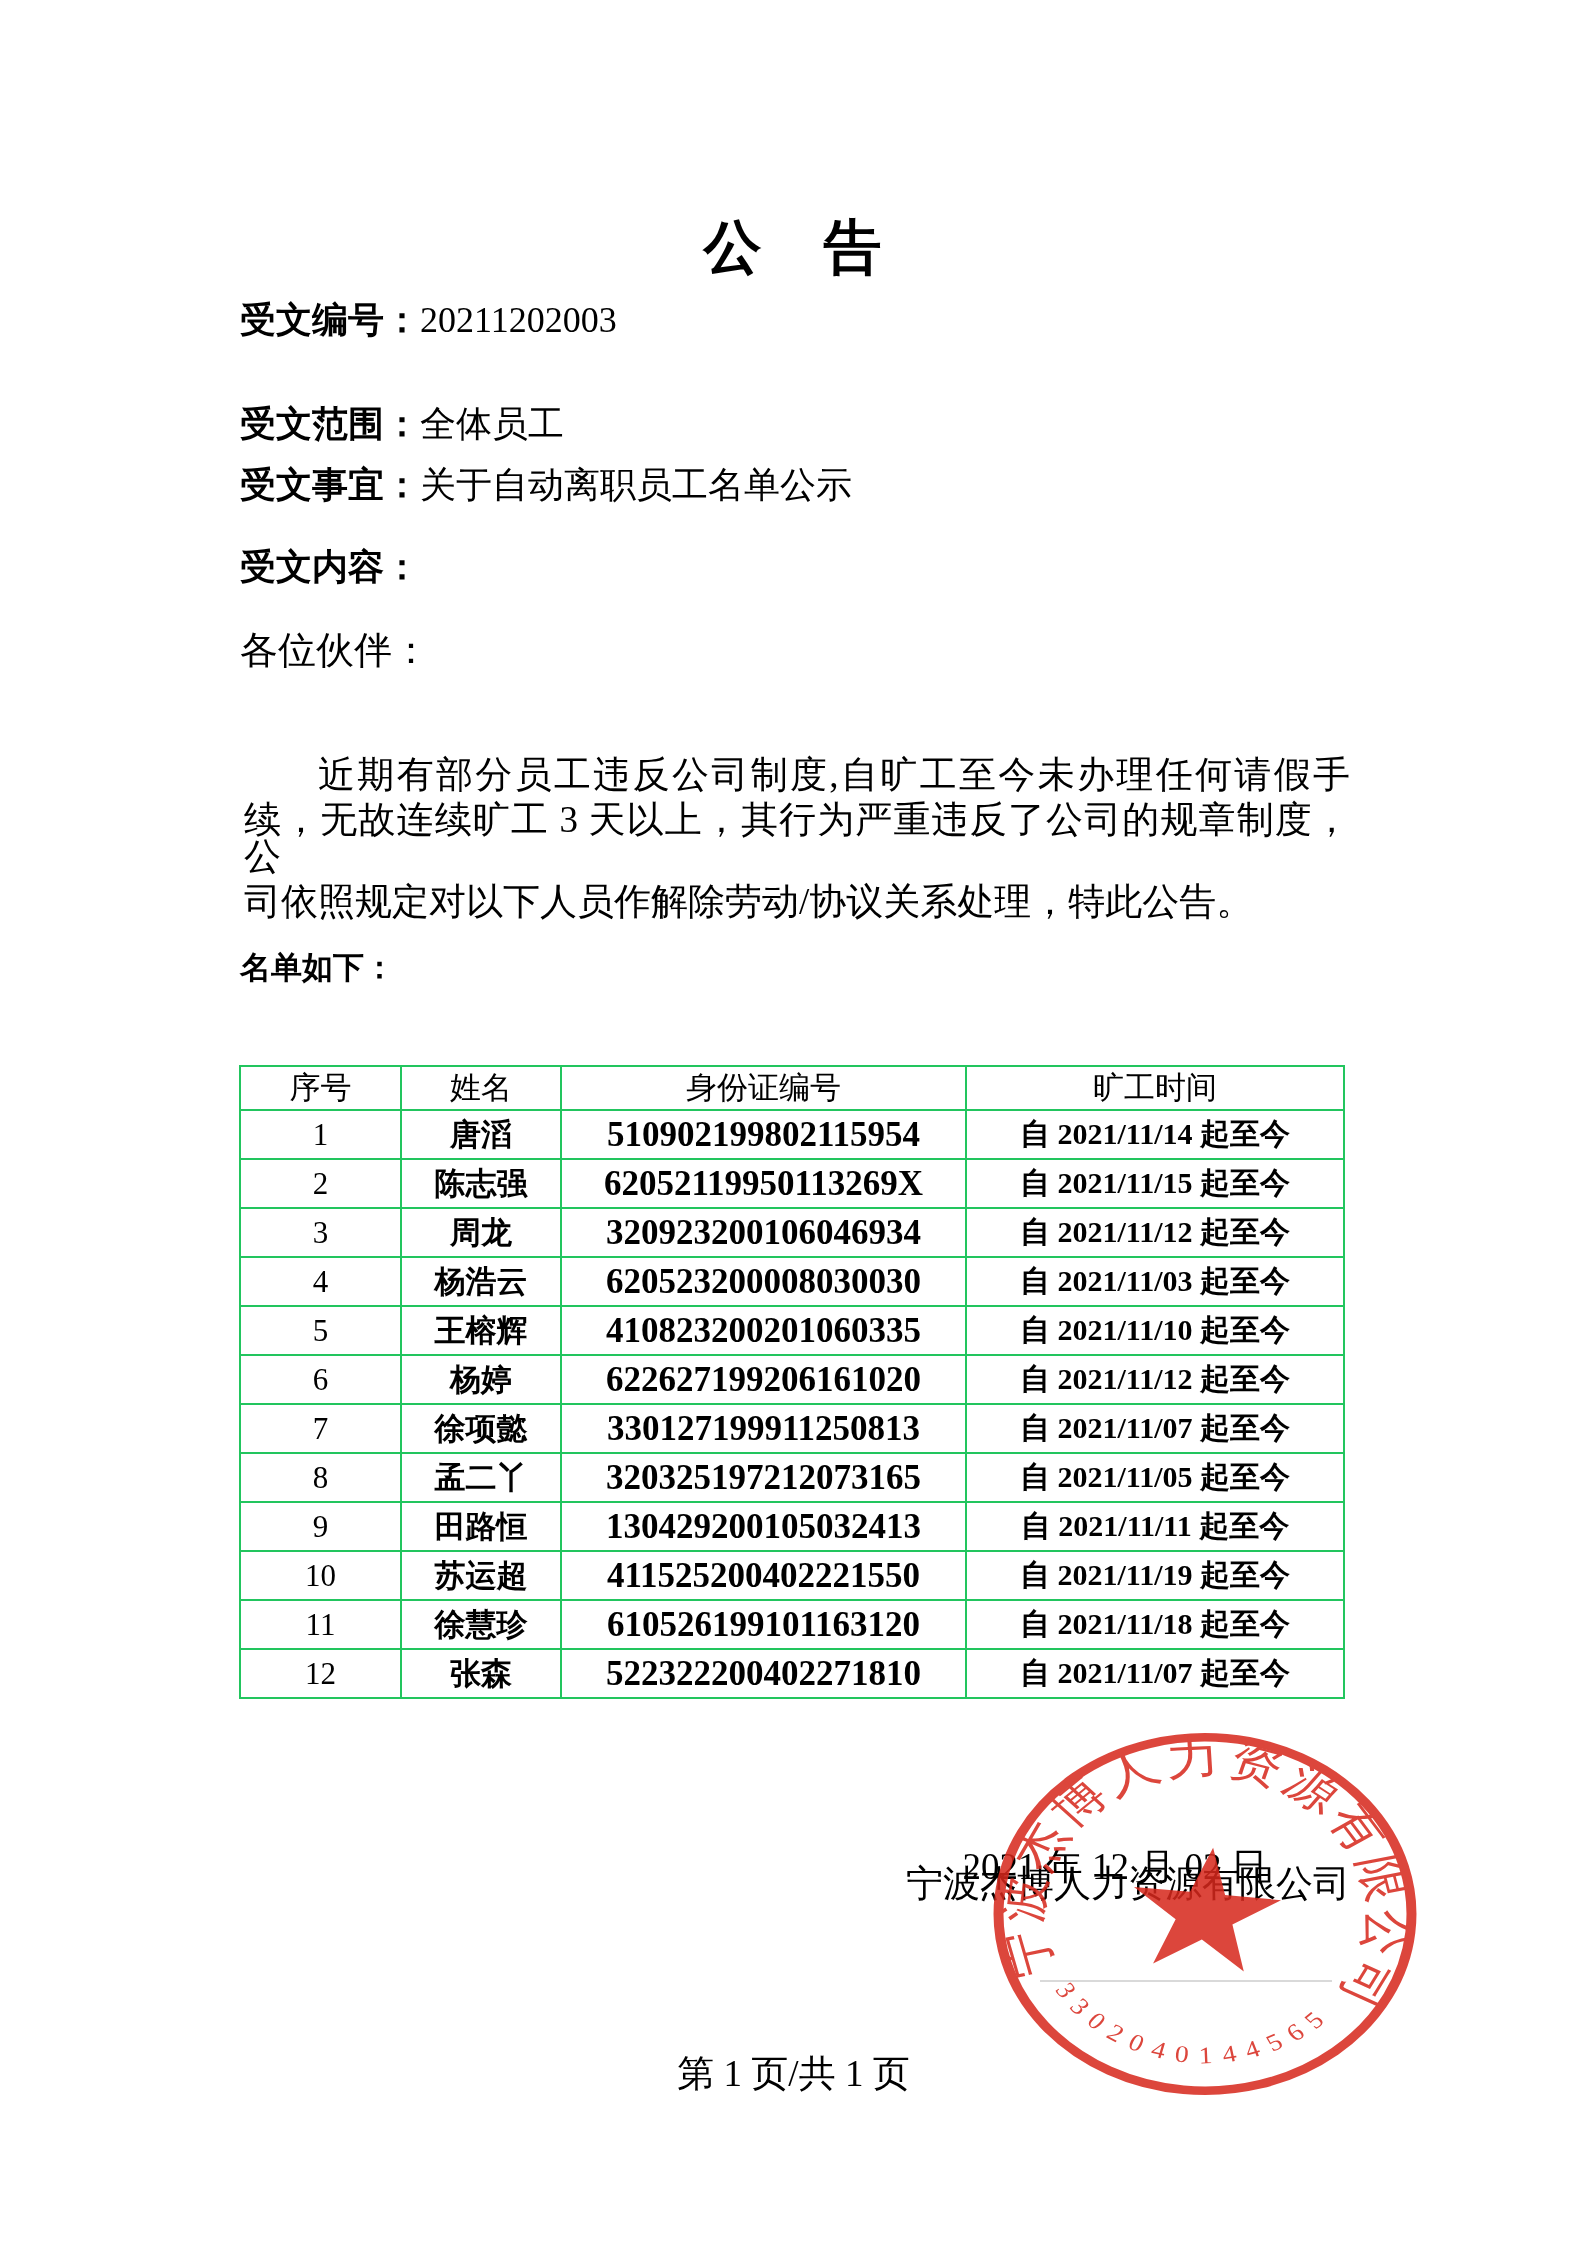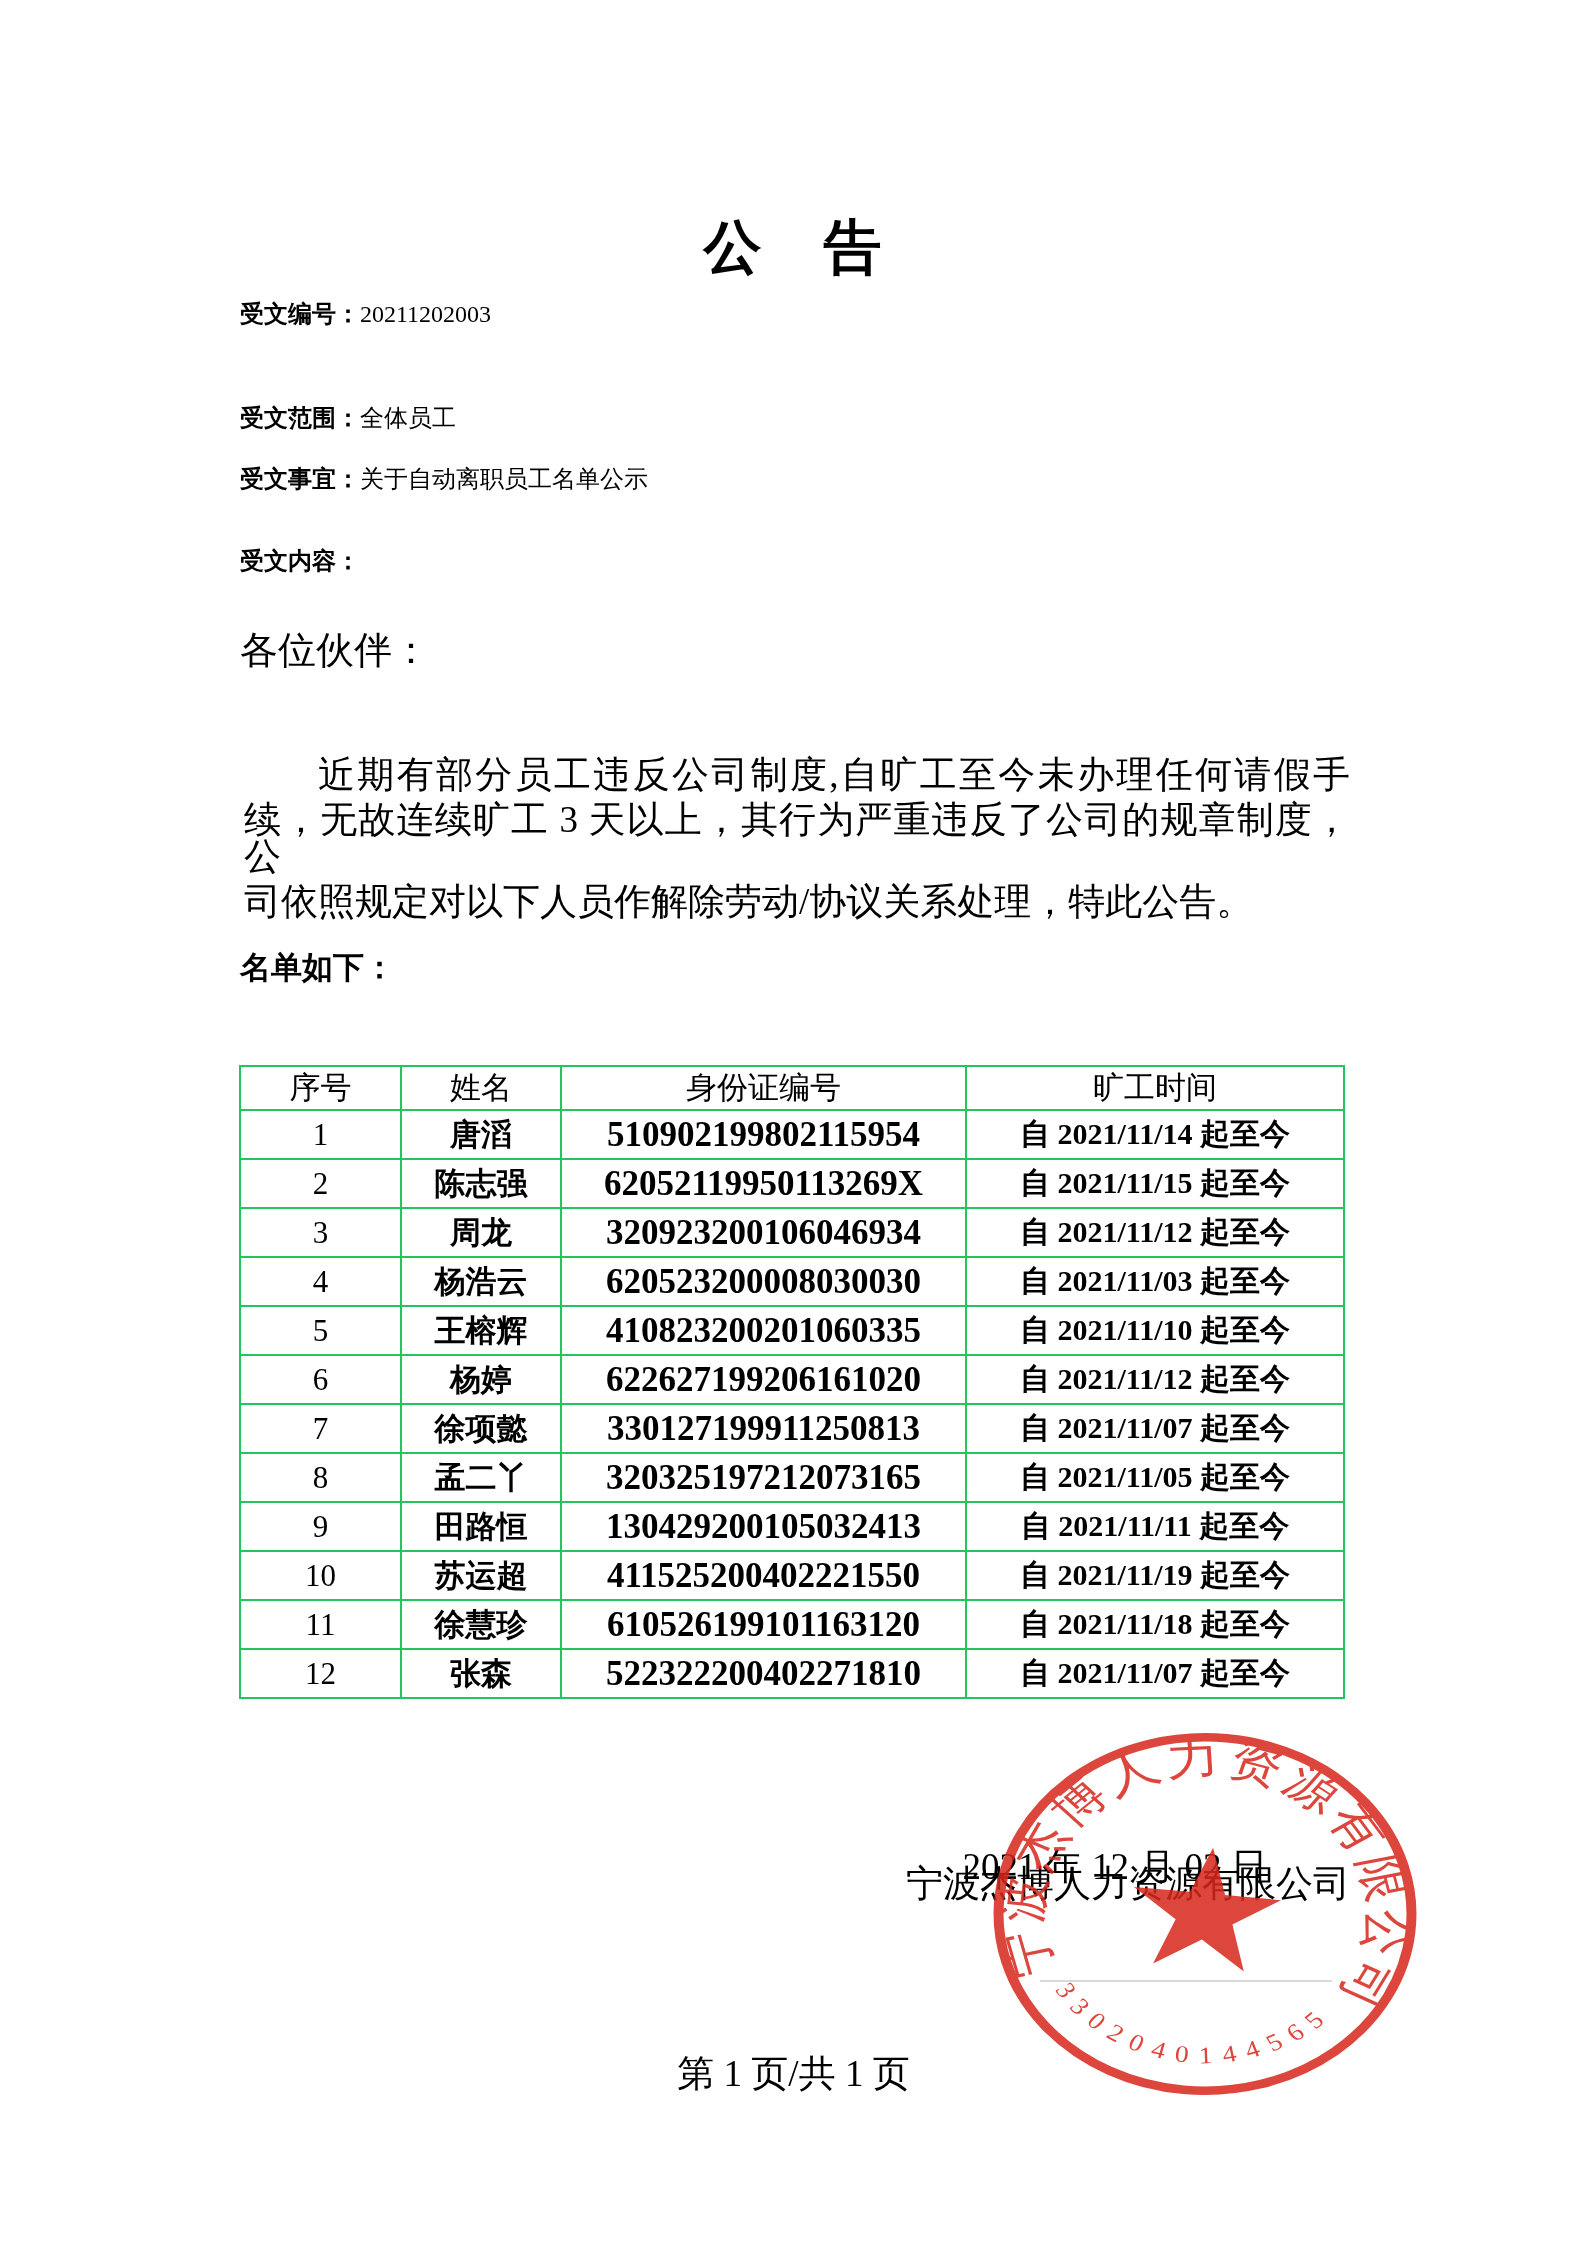--- a/index.html
+++ b/index.html
@@ -9,21 +9,21 @@
     font-family:"Liberation Serif","DejaVu Serif",serif; color:#000;
     overflow:hidden;
   }
   .abs { position:absolute; line-height:1; }
 
   .doc-title {
     top:197px; left:0; width:1587px; text-align:center;
     font-size:58px; font-weight:700; letter-spacing:2px;margin-top:22px;
   }
 
-  .meta-line { left:240px; font-size:24px; white-space:nowrap; }
+  .meta-line { left:240px; font-size:36px; white-space:nowrap; }
   .meta-line .lab { font-weight:700; }
   .meta-line .val { font-weight:400; }
   .m0 { top:302px; } .m1 { top:384px;margin-top:22px; } .m2 { top:467px; } .m3 { top:549px; }
 
   .salutation { top:631px; left:240px; font-size:38px; }
 
   .body-line {
     left:244px; width:1106px; font-size:37px; line-height:1;
     text-align:justify;
   }

